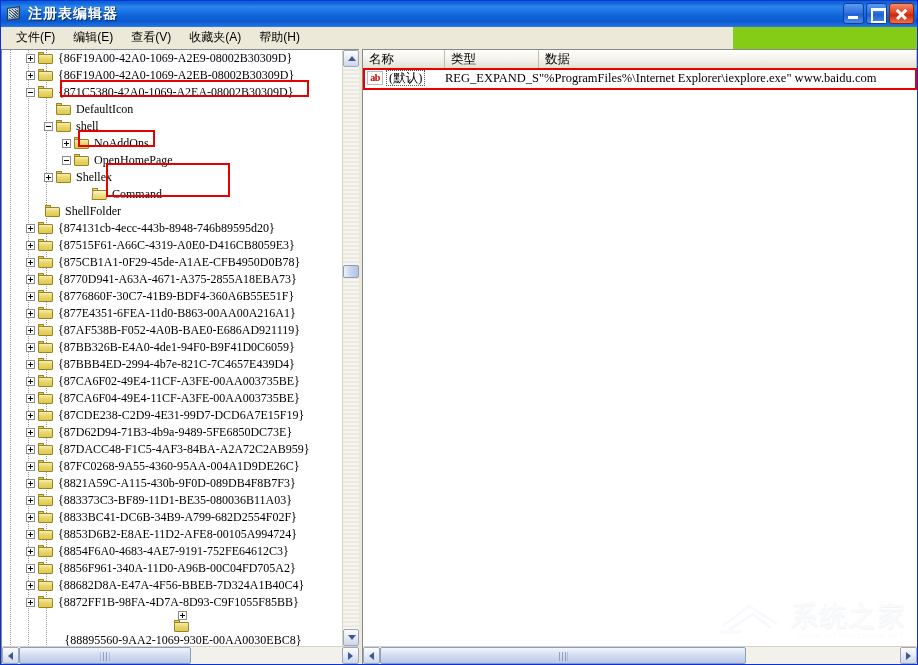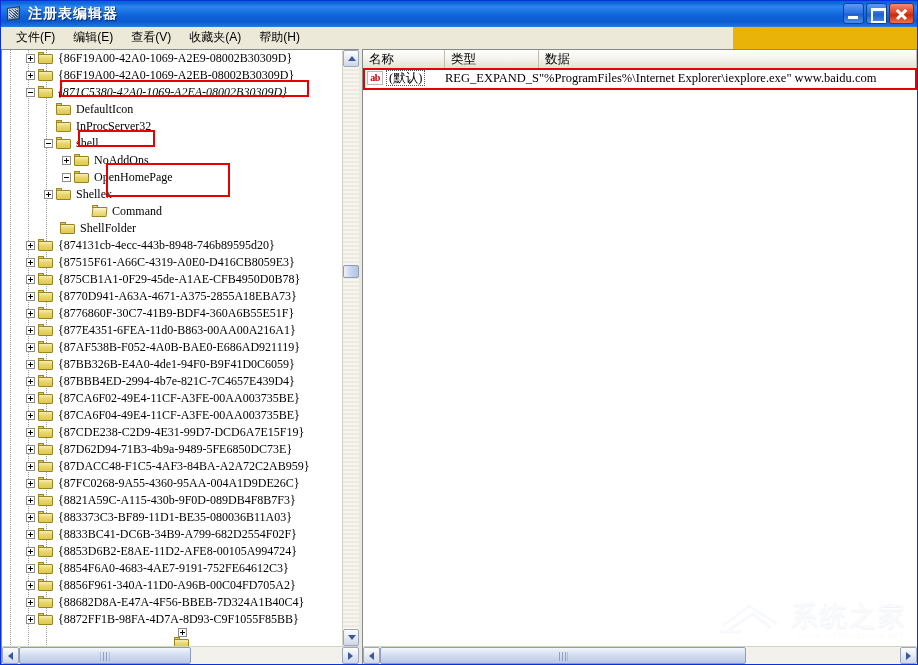--- a/index.html
+++ b/index.html
@@ -7,21 +7,21 @@
     margin: 0; padding: 0;
     width: 918px; height: 665px;
     overflow: hidden;
     background: #ffffff;
     font-family: "Liberation Sans", sans-serif;
   }
 
   #app {
     position: relative;
     width: 918px; height: 665px;
-    background: #eab308;
+    background: #84cc16;
     border: 1px solid #0831d9;
     overflow: hidden;
   }
 
   
   .titlebar {
     position: absolute; left: 0; top: 0;
     width: 916px; height: 26px;
     background: linear-gradient(to bottom,
         #0a62d6 0%, #0d68dd 8%, #2e84ed 22%, #1a74e4 40%,
@@ -431,43 +431,35 @@
             <span class="tlabel">{86F19A00-42A0-1069-A2E9-08002B30309D}</span>
           </div>
           <div class="trow" style="padding-left: 24px;">
             <span class="exp plus"></span>
             <span class="folder">
               <span class="tab"></span>
               <span class="body"></span>
             </span>
             <span class="tlabel">{86F19A00-42A0-1069-A2EB-08002B30309D}</span>
           </div>
-          <div class="trow" style="padding-left: 24px; font-style: italic;">
+          <div class="trow" style="padding-left: 24px;">
             <span class="exp minus"></span>
             <span class="folder">
               <span class="tab"></span>
               <span class="body"></span>
             </span>
             <span class="tlabel">{871C5380-42A0-1069-A2EA-08002B30309D}</span>
           </div>
           <div class="trow" style="padding-left: 42px;">
             <span class="exp none"></span>
             <span class="folder">
               <span class="tab"></span>
               <span class="body"></span>
             </span>
             <span class="tlabel">DefaultIcon</span>
-          </div>
-          <div class="trow" style="padding-left: 42px;">
-            <span class="exp none"></span>
-            <span class="folder">
-              <span class="tab"></span>
-              <span class="body"></span>
-            </span>
-            <span class="tlabel">InProcServer32</span>
           </div>
           <div class="trow" style="padding-left: 42px;">
             <span class="exp minus"></span>
             <span class="folder">
               <span class="tab"></span>
               <span class="body"></span>
             </span>
             <span class="tlabel">shell</span>
           </div>
           <div class="trow" style="padding-left: 60px;">
@@ -495,21 +487,21 @@
             <span class="tlabel">Shellex</span>
           </div>
           <div class="trow" style="padding-left: 78px;">
             <span class="exp none"></span>
             <span class="folder open">
               <span class="tab"></span>
               <span class="body"></span>
             </span>
             <span class="tlabel">Command</span>
           </div>
-          <div class="trow" style="padding-left: 46px;">
+          <div class="trow" style="padding-left: 31px;">
             <span class="exp none"></span>
             <span class="folder">
               <span class="tab"></span>
               <span class="body"></span>
             </span>
             <span class="tlabel">ShellFolder</span>
           </div>
           <div class="trow" style="padding-left: 24px;">
             <span class="exp plus"></span>
             <span class="folder">

